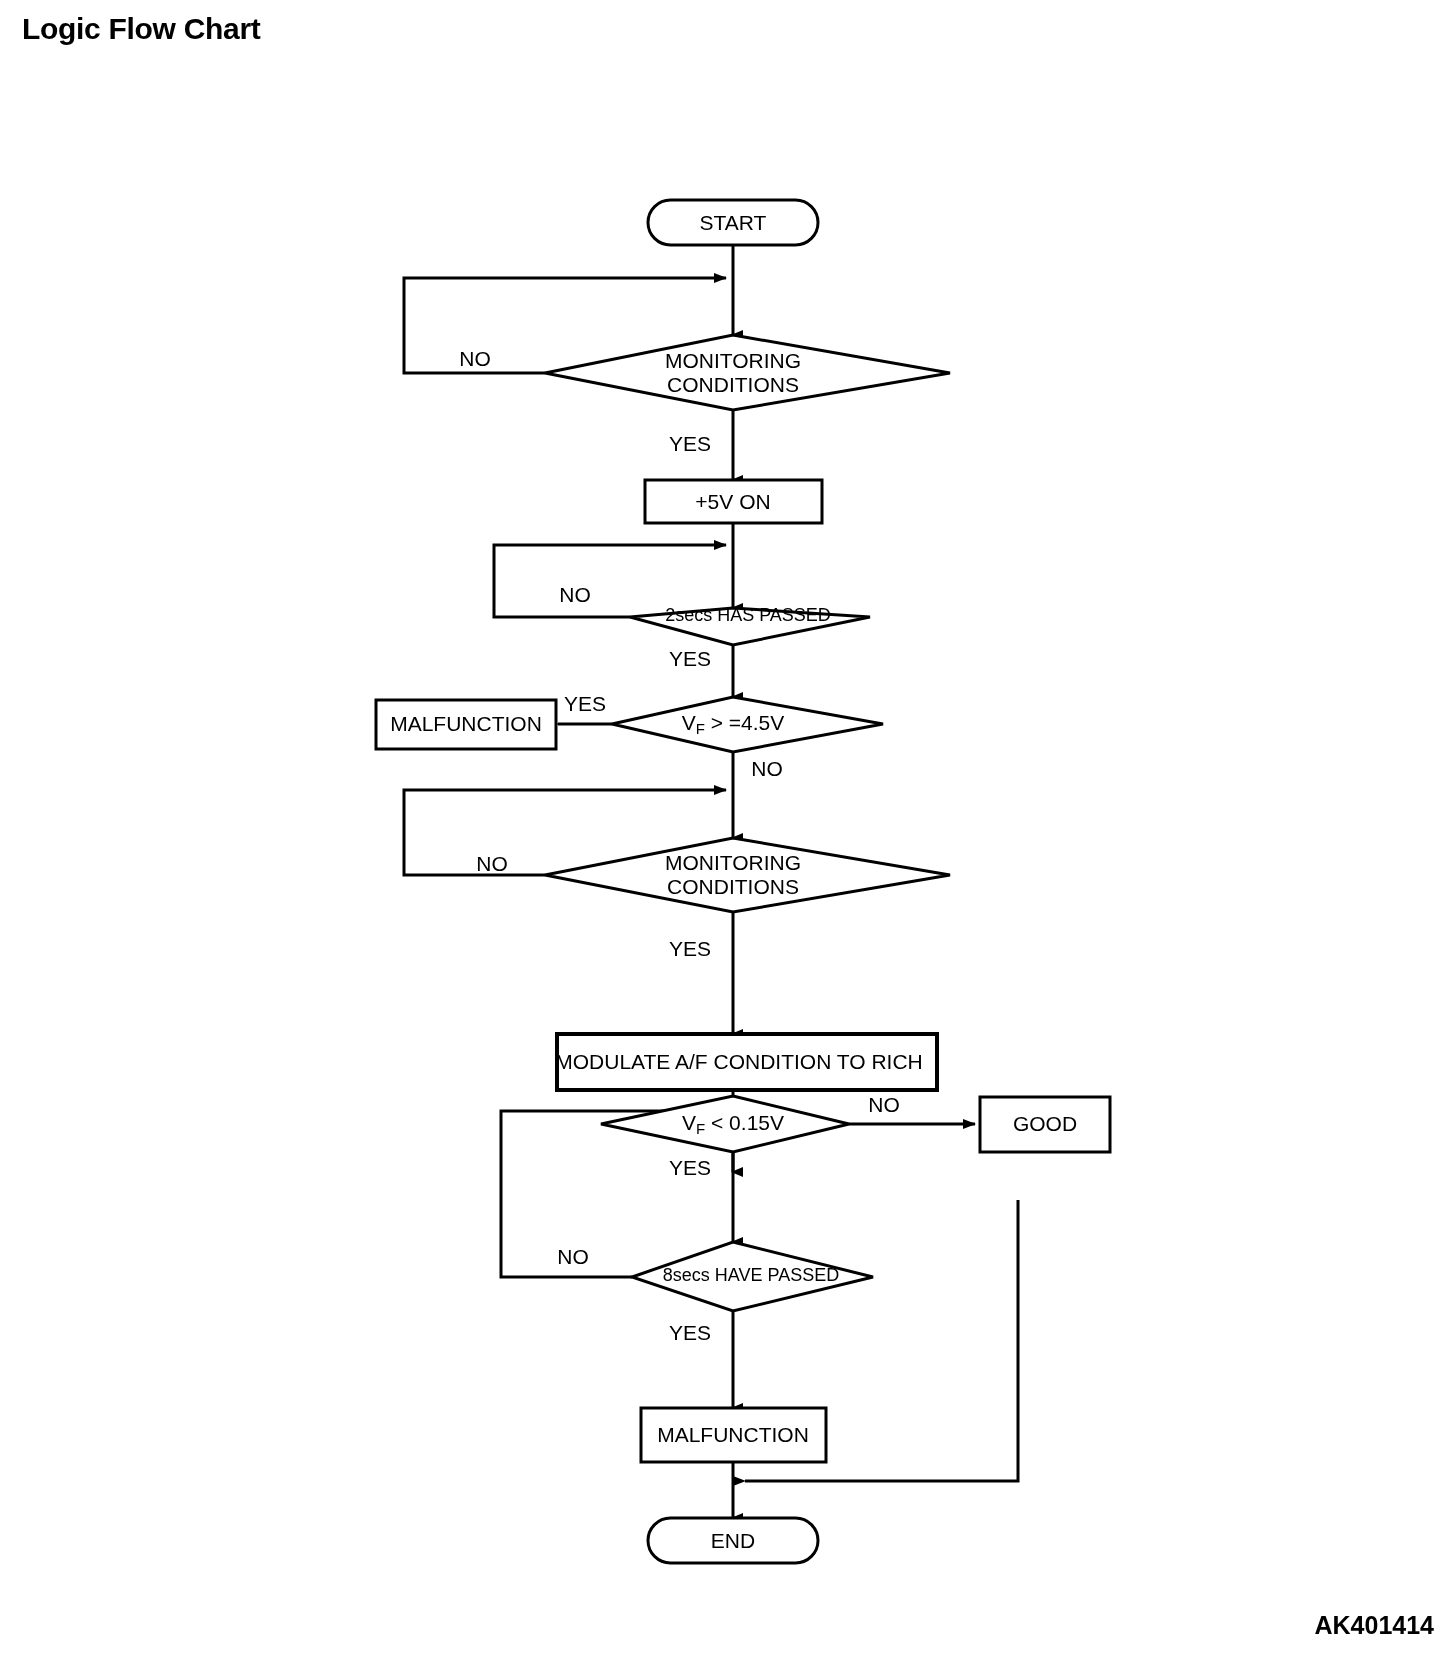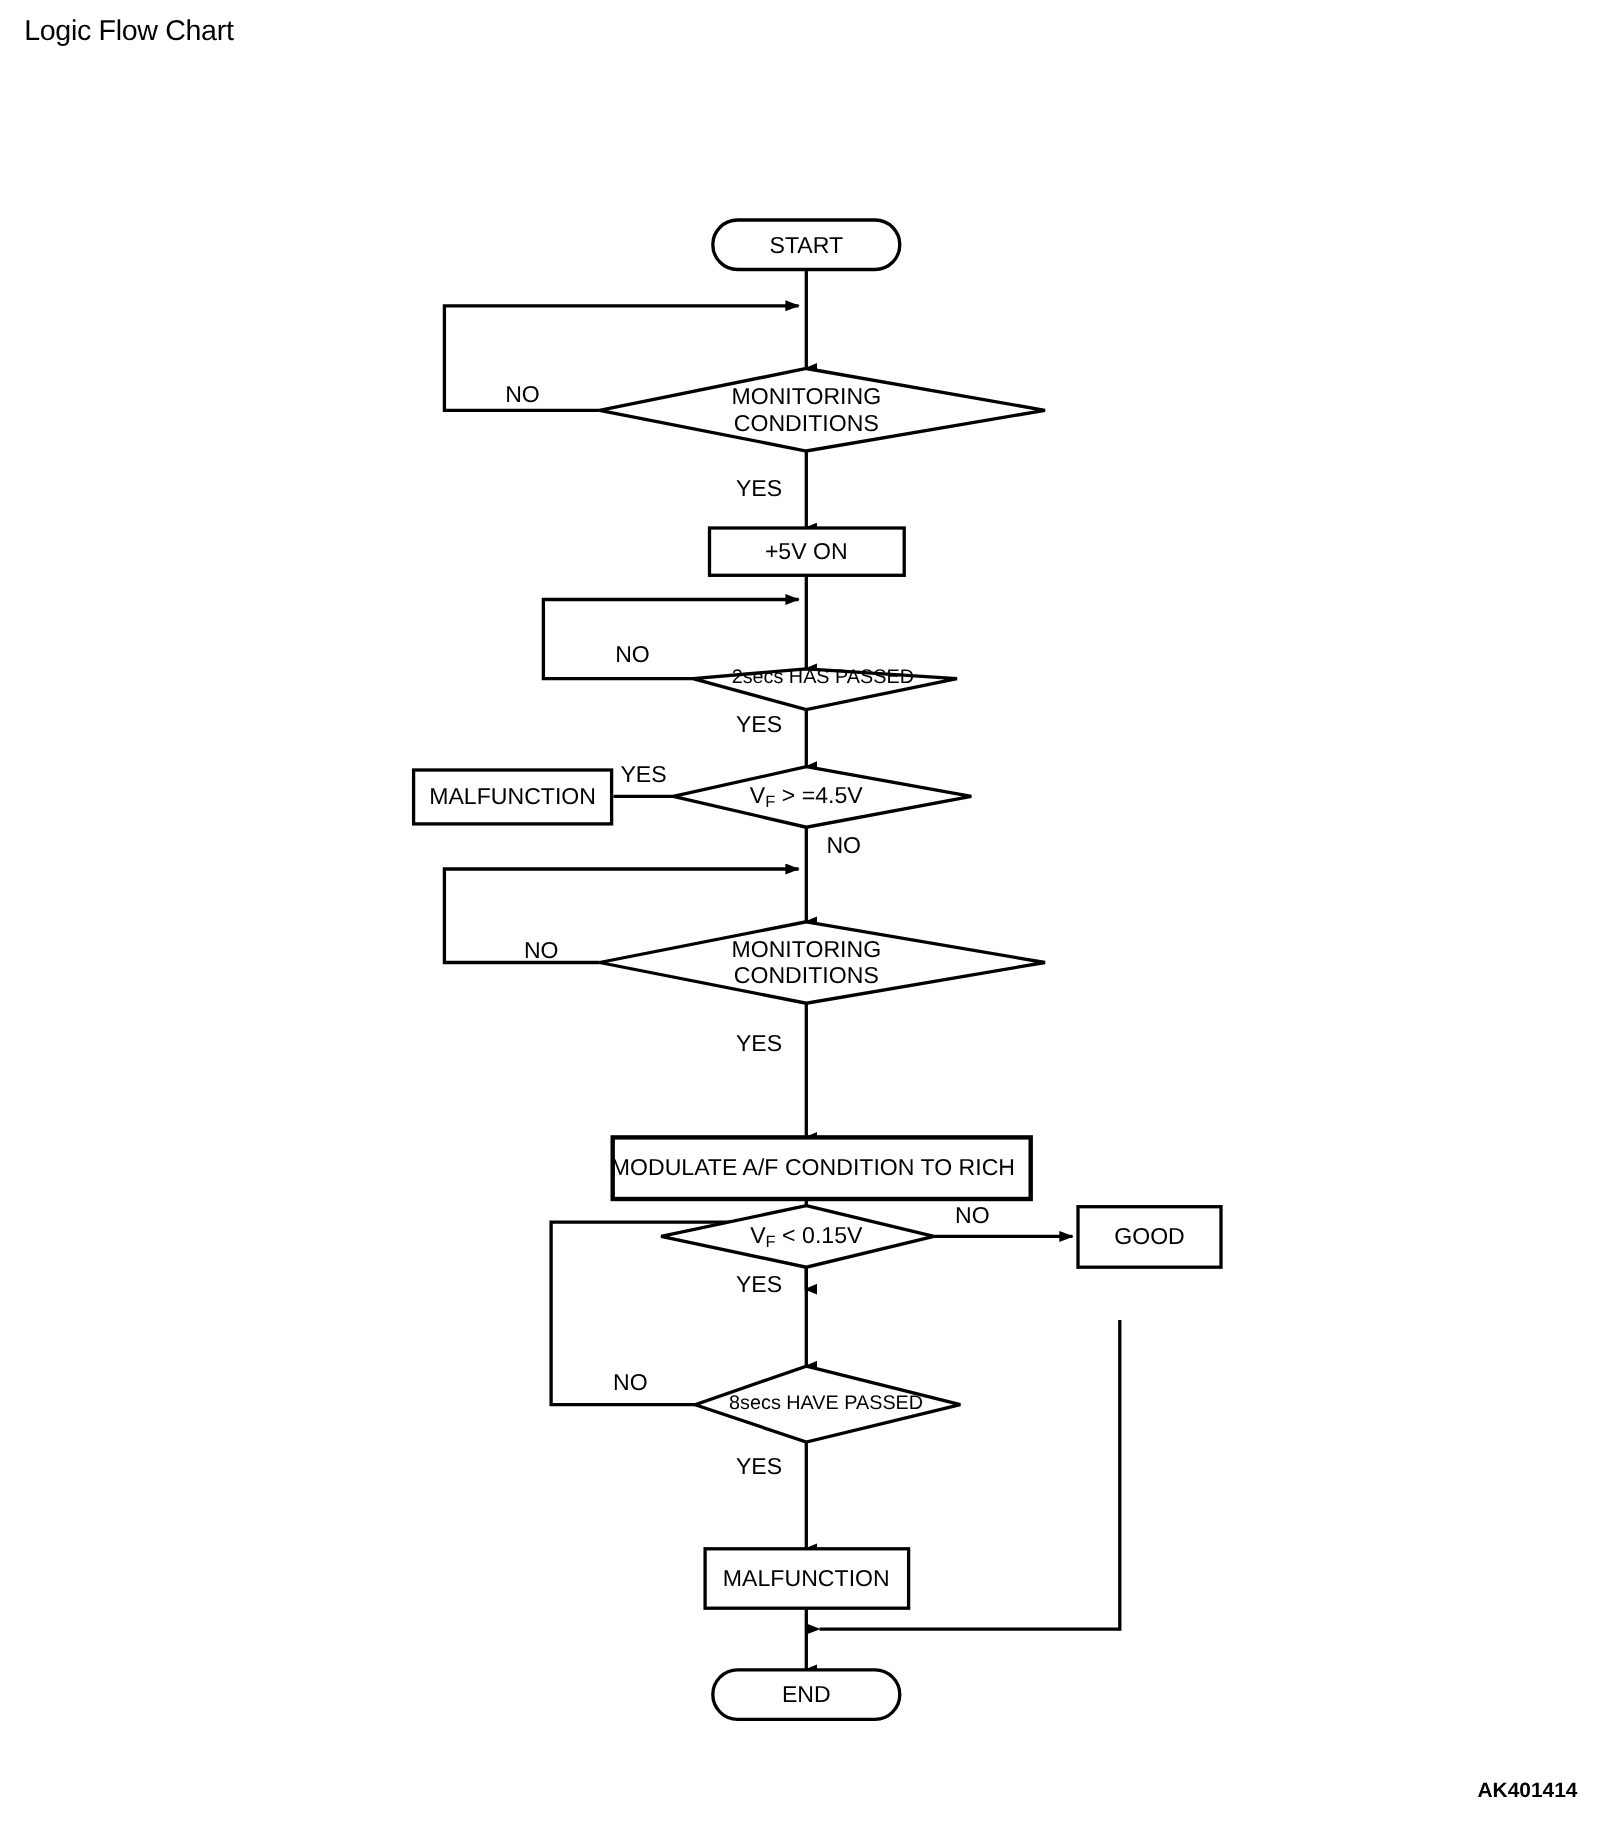--- a/index.html
+++ b/index.html
@@ -12,31 +12,31 @@
     height: 1656px;
     position: relative;
     font-family: "Liberation Sans", sans-serif;
     color: #000000;
     overflow: hidden;
   }
   #page-title {
     position: absolute;
     left: 22px;
     top: 12px;
-    font-size: 26px;
-    font-weight: normal;
+    font-size: 30px;
+    font-weight: bold;
     letter-spacing: -0.3px;
     white-space: nowrap;
     text-align: center;
   }
   #figure-code {
     position: absolute;
     right: 22px;
     bottom: 16px;
-    font-size: 19px;
+    font-size: 25px;
     font-weight: bold;
     letter-spacing: 0px;
     white-space: nowrap;
     margin-top: 32px;
   }
   #flow-svg {
     position: absolute;
     left: 0;
     top: 0;
   }

